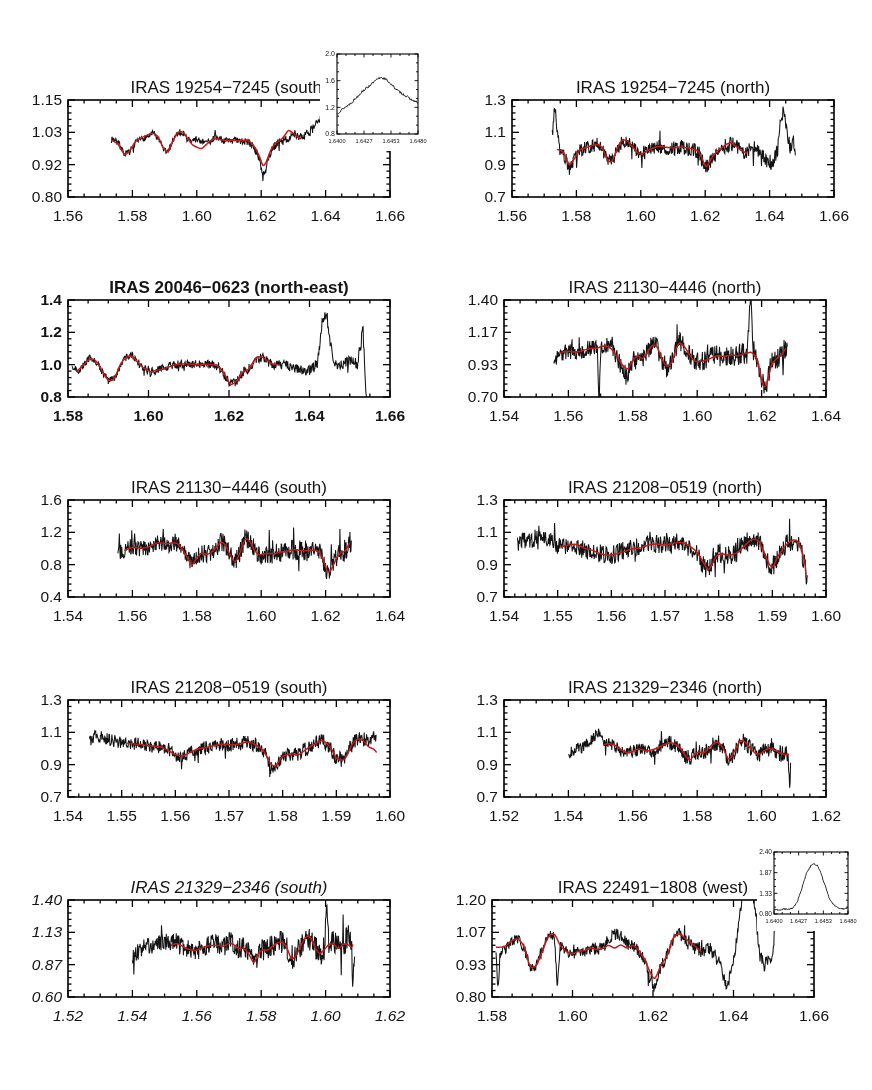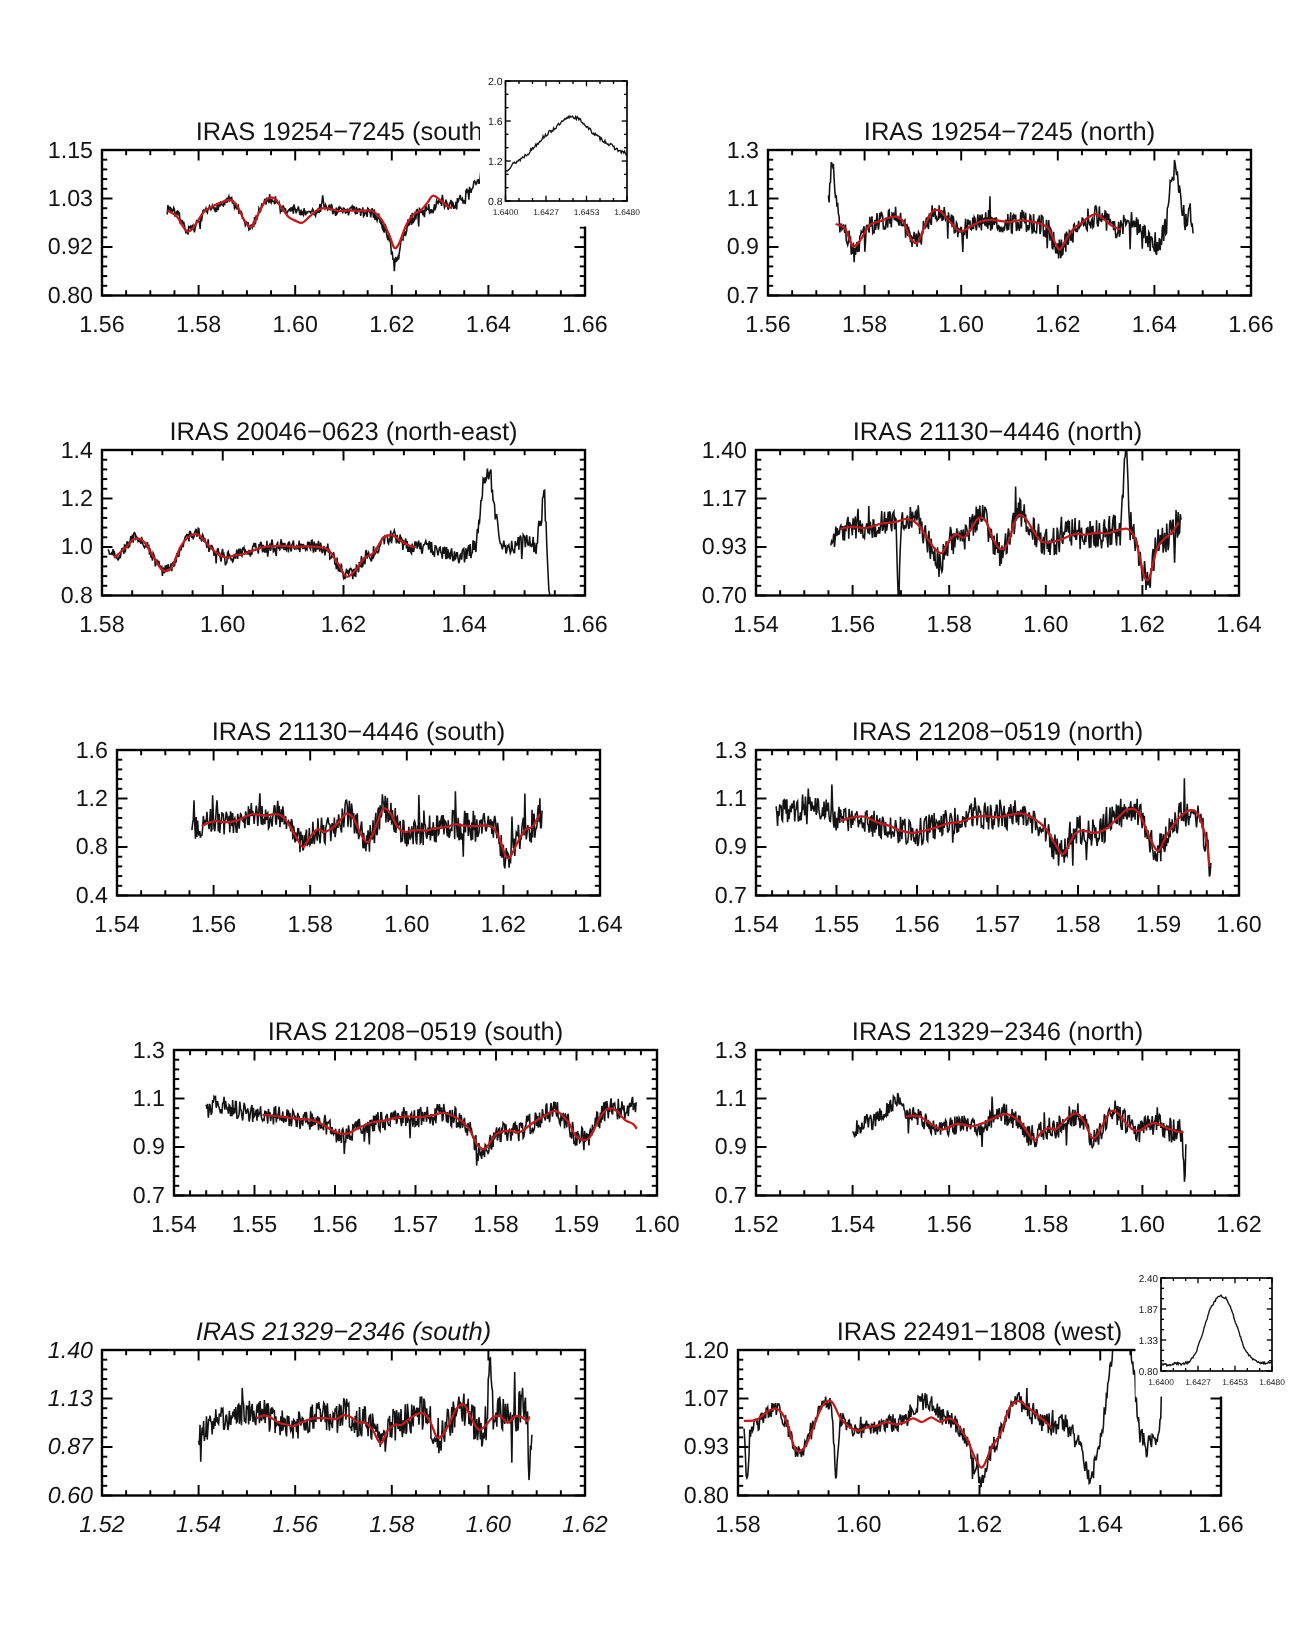--- a/index.html
+++ b/index.html
@@ -270,21 +270,21 @@
         <text x="62" y="162" font-size="15.5" text-anchor="end">0.7</text>
         <text x="68" y="181" font-size="15.5" text-anchor="middle">1.56</text>
         <text x="132.4" y="181" font-size="15.5" text-anchor="middle">1.58</text>
         <text x="196.8" y="181" font-size="15.5" text-anchor="middle">1.60</text>
         <text x="261.2" y="181" font-size="15.5" text-anchor="middle">1.62</text>
         <text x="325.6" y="181" font-size="15.5" text-anchor="middle">1.64</text>
         <text x="390" y="181" font-size="15.5" text-anchor="middle">1.66</text>
       </svg>
   </div>
 
-  <div class="panel" style="left: 0px; top: 240px;">
+  <div class="panel" style="left: 0px; top: 240px; font-weight: bold;">
     <svg width="436" height="200" viewBox="0 0 436 200">
         <text x="229" y="53" font-size="17" text-anchor="middle">IRAS 20046−0623 (north-east)</text>
         <defs>
           <clipPath id="clip2">
             <rect x="68" y="60" width="322" height="97"></rect>
           </clipPath>
         </defs>
         <g clip-path="url(#clip2)">
           <path d="M72.02,126.26L72.50,127.24L72.98,129.46L73.46,129.37L73.93,129.17L74.41,128.59L74.89,130.04L75.37,126.13L75.84,129.47L76.32,128.41L76.80,131.31L77.27,131.68L77.75,130.89L78.23,132.65L78.71,133.28L79.18,132.58L79.66,129.90L80.14,132.14L80.61,129.05L81.09,126.33L81.57,126.88L82.05,125.19L82.52,129.29L83.00,122.89L83.48,128.29L83.95,124.27L84.43,122.55L84.91,120.89L85.39,125.53L85.86,121.22L86.34,124.84L86.82,120.14L87.29,117.43L87.77,121.14L88.25,116.36L88.73,121.84L89.20,115.45L89.68,115.05L90.16,115.78L90.63,119.04L91.11,117.89L91.59,118.86L92.07,120.91L92.54,120.32L93.02,120.97L93.50,120.63L93.97,122.57L94.45,117.97L94.93,121.51L95.41,123.13L95.88,124.29L96.36,125.12L96.84,124.03L97.31,124.48L97.79,124.38L98.27,121.37L98.75,125.02L99.22,124.30L99.70,129.84L100.18,125.73L100.65,131.83L101.13,130.32L101.61,133.84L102.09,128.66L102.56,129.69L103.04,131.14L103.52,137.61L103.99,135.91L104.47,133.36L104.95,133.54L105.43,136.05L105.90,133.86L106.38,136.85L106.86,137.37L107.33,138.60L107.81,137.88L108.29,143.96L108.77,138.36L109.24,139.51L109.72,142.20L110.20,136.96L110.67,140.61L111.15,137.67L111.63,138.52L112.11,136.15L112.58,138.70L113.06,139.97L113.54,139.06L114.01,135.55L114.49,140.76L114.97,136.28L115.45,134.47L115.92,137.36L116.40,137.14L116.88,131.94L117.35,135.17L117.83,128.70L118.31,130.51L118.79,131.02L119.26,130.81L119.74,127.50L120.22,125.24L120.70,126.93L121.17,123.06L121.65,122.73L122.13,124.83L122.60,121.05L123.08,119.31L123.56,117.81L124.04,117.21L124.51,116.55L124.99,117.54L125.47,115.93L125.94,121.02L126.42,114.36L126.90,114.37L127.38,116.03L127.85,118.07L128.33,117.77L128.81,119.00L129.28,118.03L129.76,114.91L130.24,113.94L130.72,112.47L131.19,117.80L131.67,116.46L132.15,112.21L132.62,112.63L133.10,118.51L133.58,117.89L134.06,119.32L134.53,120.99L135.01,116.39L135.49,117.32L135.96,121.32L136.44,118.50L136.92,121.60L137.40,121.83L137.87,125.33L138.35,122.99L138.83,119.47L139.30,127.91L139.78,126.24L140.26,125.41L140.74,123.28L141.21,126.15L141.69,124.65L142.17,126.11L142.64,130.04L143.12,129.93L143.60,127.87L144.08,135.67L144.55,128.13L145.03,125.97L145.51,125.88L145.98,129.75L146.46,129.22L146.94,132.38L147.42,134.46L147.89,128.51L148.37,125.92L148.85,130.93L149.32,129.69L149.80,132.29L150.28,136.89L150.76,135.45L151.23,135.06L151.71,128.40L152.19,127.74L152.66,131.49L153.14,130.38L153.62,131.90L154.10,133.12L154.57,132.75L155.05,134.54L155.53,133.95L156.00,130.09L156.48,129.72L156.96,132.43L157.44,129.84L157.91,126.32L158.39,132.63L158.87,128.01L159.34,125.81L159.82,130.61L160.30,125.68L160.78,129.94L161.25,130.64L161.73,125.60L162.21,125.97L162.68,124.99L163.16,128.49L163.64,127.25L164.12,129.02L164.59,128.97L165.07,127.40L165.55,129.68L166.02,126.65L166.50,129.55L166.98,130.95L167.46,126.58L167.93,129.85L168.41,124.58L168.89,123.88L169.37,122.02L169.84,124.73L170.32,121.89L170.80,125.93L171.27,125.72L171.75,126.39L172.23,129.05L172.71,122.67L173.18,124.51L173.66,121.68L174.14,121.81L174.61,124.82L175.09,128.18L175.57,123.20L176.05,126.99L176.52,128.27L177.00,124.44L177.48,128.48L177.95,120.45L178.43,131.17L178.91,127.34L179.39,123.89L179.86,123.01L180.34,127.25L180.82,124.68L181.29,119.64L181.77,122.83L182.25,127.82L182.73,127.22L183.20,125.16L183.68,128.01L184.16,130.81L184.63,122.78L185.11,121.86L185.59,125.82L186.07,124.03L186.54,127.02L187.02,122.13L187.50,119.49L187.97,125.73L188.45,121.79L188.93,123.18L189.41,126.83L189.88,121.85L190.36,125.77L190.84,126.73L191.31,123.88L191.79,122.93L192.27,128.31L192.75,120.93L193.22,122.75L193.70,126.41L194.18,127.58L194.65,122.96L195.13,122.36L195.61,120.36L196.09,125.58L196.56,126.07L197.04,124.87L197.52,123.99L197.99,125.56L198.47,124.45L198.95,125.46L199.43,120.45L199.90,128.04L200.38,122.34L200.86,124.75L201.33,122.82L201.81,126.10L202.29,122.53L202.77,125.98L203.24,123.58L203.72,126.64L204.20,125.75L204.67,126.38L205.15,121.08L205.63,122.87L206.11,121.20L206.58,125.18L207.06,126.19L207.54,120.44L208.01,120.14L208.49,124.40L208.97,128.46L209.45,121.03L209.92,125.25L210.40,127.93L210.88,122.17L211.35,125.86L211.83,125.82L212.31,120.62L212.79,125.24L213.26,127.69L213.74,121.78L214.22,125.30L214.70,128.28L215.17,128.02L215.65,125.68L216.13,124.02L216.60,130.22L217.08,127.33L217.56,125.94L218.04,127.55L218.51,122.32L218.99,128.44L219.47,125.94L219.94,132.60L220.42,132.20L220.90,131.72L221.38,129.09L221.85,130.50L222.33,128.14L222.81,130.64L223.28,136.39L223.76,135.20L224.24,139.46L224.72,131.72L225.19,137.71L225.67,140.94L226.15,136.09L226.62,140.77L227.10,140.94L227.58,135.75L228.06,141.29L228.53,141.58L229.01,145.22L229.49,144.11L229.96,146.08L230.44,142.35L230.92,140.08L231.40,141.26L231.87,139.82L232.35,142.89L232.83,141.67L233.30,139.10L233.78,138.84L234.26,139.64L234.74,140.72L235.21,146.18L235.69,139.28L236.17,144.14L236.64,139.08L237.12,144.62L237.60,136.92L238.08,137.35L238.55,139.70L239.03,141.54L239.51,134.66L239.98,135.98L240.46,138.07L240.94,130.70L241.42,137.86L241.89,137.42L242.37,131.76L242.85,134.71L243.32,136.10L243.80,127.36L244.28,127.16L244.76,132.41L245.23,129.57L245.71,128.40L246.19,130.66L246.66,132.30L247.14,133.09L247.62,134.22L248.10,129.53L248.57,132.76L249.05,124.08L249.53,130.28L250.00,129.37L250.48,127.42L250.96,124.83L251.44,128.47L251.91,128.55L252.39,127.95L252.87,124.81L253.34,123.87L253.82,122.65L254.30,119.88L254.78,118.87L255.25,119.20L255.73,117.51L256.21,122.87L256.68,117.15L257.16,117.25L257.64,116.94L258.12,117.02L258.59,121.51L259.07,122.48L259.55,119.68L260.02,120.18L260.50,113.77L260.98,122.22L261.46,118.79L261.93,115.56L262.41,115.15L262.89,113.64L263.37,115.53L263.84,118.85L264.32,122.24L264.80,116.51L265.27,121.11L265.75,121.22L266.23,122.45L266.71,116.30L267.18,119.13L267.66,118.72L268.14,119.88L268.61,126.65L269.09,121.27L269.57,122.28L270.05,120.49L270.52,119.00L271.00,125.55L271.48,120.67L271.95,127.99L272.43,124.31L272.91,127.94L273.39,124.66L273.86,128.06L274.34,128.96L274.82,122.31L275.29,127.37L275.77,127.49L276.25,124.50L276.73,120.87L277.20,123.01L277.68,122.14L278.16,125.74L278.63,122.96L279.11,120.38L279.59,123.92L280.07,126.26L280.54,121.75L281.02,127.83L281.50,129.19L281.97,124.56L282.45,123.14L282.93,123.11L283.41,121.82L283.88,120.54L284.36,122.66L284.84,122.58L285.31,122.35L285.79,126.52L286.27,120.70L286.75,122.60L287.22,128.53L287.70,121.35L288.18,128.12L288.65,129.91L289.13,127.49L289.61,131.21L290.09,123.92L290.56,123.94L291.04,125.25L291.52,127.38L291.99,130.21L292.47,127.71L292.95,125.23L293.43,124.78L293.90,128.30L294.38,129.06L294.86,132.49L295.33,124.87L295.81,129.28L296.29,124.54L296.77,125.84L297.24,132.79L297.72,124.73L298.20,132.49L298.67,126.19L299.15,130.64L299.63,129.57L300.11,132.99L300.58,127.57L301.06,125.58L301.54,130.76L302.01,134.20L302.49,132.63L302.97,127.55L303.45,132.74L303.92,131.99L304.40,128.52L304.88,128.53L305.35,132.14L305.83,135.43L306.31,133.99L306.79,129.81L307.26,129.40L307.74,133.09L308.22,126.88L308.70,126.18L309.17,125.71L309.65,134.98L310.13,131.31L310.60,125.54L311.08,132.67L311.56,127.99L312.04,125.04L312.51,123.51L312.99,130.71L313.47,122.64L313.94,132.13L314.42,129.10L314.90,128.45L315.38,120.28L315.85,126.66L316.33,120.69L316.81,125.92L317.28,127.98L317.76,119.80L318.24,112.61L318.72,115.50L319.19,107.53L319.67,108.31L320.15,102.24L320.62,93.54L321.10,93.43L321.58,90.43L322.06,78.84L322.53,79.35L323.01,82.31L323.49,78.04L323.96,80.24L324.44,78.72L324.92,72.40L325.40,76.61L325.87,79.51L326.35,74.86L326.83,74.45L327.30,73.00L327.78,88.27L328.26,86.43L328.74,93.66L329.21,94.56L329.69,96.62L330.17,106.26L330.64,103.29L331.12,103.20L331.60,106.63L332.08,111.52L332.55,116.51L333.03,120.08L333.51,122.27L333.98,122.49L334.46,124.17L334.94,126.26L335.42,123.38L335.89,120.45L336.37,124.63L336.85,123.21L337.32,128.96L337.80,127.68L338.28,123.86L338.76,124.27L339.23,123.32L339.71,126.49L340.19,128.80L340.66,127.52L341.14,120.60L341.62,125.56L342.10,126.92L342.57,128.34L343.05,128.40L343.53,120.69L344.00,123.52L344.48,122.76L344.96,123.07L345.44,117.99L345.91,126.55L346.39,118.60L346.87,117.42L347.34,118.12L347.82,132.72L348.30,125.35L348.78,116.46L349.25,117.28L349.73,117.63L350.21,124.76L350.68,119.35L351.16,116.65L351.64,121.90L352.12,123.51L352.59,123.18L353.07,117.54L353.55,123.74L354.02,123.08L354.50,124.13L354.98,123.19L355.46,117.95L355.93,128.14L356.41,121.70L356.89,126.50L357.37,129.26L357.84,122.60L358.32,121.97L358.80,112.05L359.27,107.23L359.75,110.77L360.23,107.20L360.71,110.36L361.18,107.37L361.66,92.10L362.14,91.35L362.61,87.11L363.09,86.79L363.57,107.18L364.05,108.21L364.52,123.55L365.00,134.21L365.48,144.77L365.95,153.77L366.43,155.76L366.91,166.96L367.39,175.86L367.86,184.18" fill="none" stroke="#131313" stroke-width="1.05"></path>
           <path d="M76.1,131.9C77.4,130.7 81.8,126.8 84.1,124.7C86.4,122.5 88.1,119.5 90.1,119.0C92.1,118.5 94.2,119.4 96.2,121.4C98.2,123.5 100.2,128.0 102.2,131.1C104.2,134.2 106.2,138.8 108.3,140.0C110.3,141.2 112.3,141.0 114.3,138.4C116.3,135.8 118.3,128.2 120.3,124.7C122.3,121.2 124.3,118.7 126.4,117.4C128.4,116.0 130.4,115.6 132.4,116.6C134.4,117.5 136.4,121.0 138.4,123.0C140.4,125.1 142.5,127.3 144.5,128.7C146.5,130.1 148.5,131.2 150.5,131.5C152.5,131.7 154.5,130.7 156.6,130.3C158.6,129.9 160.6,129.7 162.6,129.2C164.6,128.7 166.6,127.8 168.6,127.1C170.6,126.4 172.7,125.5 174.7,125.0C176.7,124.5 178.4,124.4 180.7,124.2C183.0,124.0 186.1,123.8 188.8,123.9C191.4,123.9 194.1,124.6 196.8,124.7C199.5,124.7 202.2,124.2 204.9,124.2C207.5,124.2 210.6,124.3 212.9,124.7C215.2,125.1 216.9,124.9 218.9,126.6C220.9,128.4 223.0,132.2 225.0,135.2C227.0,138.1 229.0,143.6 231.0,144.4C233.0,145.2 235.0,142.1 237.1,140.0C239.1,138.0 241.1,133.8 243.1,131.9C245.1,130.1 247.1,130.9 249.1,128.7C251.1,126.6 253.2,121.0 255.2,119.0C257.2,117.0 259.2,116.6 261.2,116.9C263.2,117.2 265.2,119.5 267.2,120.6C269.3,121.8 271.6,123.2 273.3,123.9C275.0,124.5 276.6,124.5 277.3,124.7" fill="none" stroke="#c41a1a" stroke-width="1.5"></path>
@@ -465,21 +465,21 @@
         <text x="62" y="162" font-size="15.5" text-anchor="end">0.70</text>
         <text x="68" y="181" font-size="15.5" text-anchor="middle">1.54</text>
         <text x="132.4" y="181" font-size="15.5" text-anchor="middle">1.56</text>
         <text x="196.8" y="181" font-size="15.5" text-anchor="middle">1.58</text>
         <text x="261.2" y="181" font-size="15.5" text-anchor="middle">1.60</text>
         <text x="325.6" y="181" font-size="15.5" text-anchor="middle">1.62</text>
         <text x="390" y="181" font-size="15.5" text-anchor="middle">1.64</text>
       </svg>
   </div>
 
-  <div class="panel" style="left: 0px; top: 440px; margin-left: 10px;">
+  <div class="panel" style="left: 0px; top: 440px;">
     <svg width="436" height="200" viewBox="0 0 436 200">
         <text x="229" y="53" font-size="17" text-anchor="middle">IRAS 21130−4446 (south)</text>
         <defs>
           <clipPath id="clip4">
             <rect x="68" y="60" width="322" height="97"></rect>
           </clipPath>
         </defs>
         <g clip-path="url(#clip4)">
           <path d="M117.91,113.46L118.39,109.32L118.86,106.30L119.34,93.51L119.82,108.67L120.30,119.07L120.77,104.71L121.25,117.91L121.73,106.95L122.21,115.07L122.68,117.05L123.16,114.07L123.64,118.36L124.12,116.86L124.59,116.84L125.07,112.62L125.55,103.95L126.03,108.70L126.50,110.30L126.98,106.50L127.46,108.16L127.94,101.20L128.41,107.53L128.89,108.56L129.37,112.79L129.85,107.24L130.32,99.33L130.80,114.41L131.28,112.82L131.75,90.15L132.23,103.67L132.71,112.33L133.19,114.17L133.66,108.39L134.14,99.86L134.62,93.59L135.10,100.67L135.57,114.38L136.05,102.51L136.53,115.37L137.01,107.57L137.48,108.15L137.96,101.95L138.44,102.21L138.92,102.93L139.39,116.26L139.87,107.11L140.35,106.36L140.83,101.21L141.30,103.05L141.78,108.13L142.26,108.43L142.73,103.93L143.21,115.00L143.69,100.90L144.17,102.90L144.64,110.81L145.12,102.08L145.60,115.25L146.08,106.63L146.55,105.54L147.03,109.19L147.51,114.74L147.99,114.76L148.46,102.60L148.94,106.07L149.42,112.42L149.90,106.27L150.37,102.50L150.85,103.17L151.33,106.12L151.81,107.43L152.28,107.94L152.76,105.34L153.24,112.07L153.72,100.95L154.19,102.91L154.67,104.81L155.15,109.98L155.62,97.56L156.10,110.21L156.58,99.41L157.06,104.17L157.53,95.43L158.01,103.88L158.49,100.51L158.97,103.25L159.44,109.31L159.92,102.68L160.40,102.11L160.88,97.09L161.35,101.04L161.83,110.65L162.31,104.58L162.79,96.58L163.26,88.90L163.74,103.18L164.22,109.57L164.70,97.31L165.17,109.99L165.65,107.45L166.13,106.19L166.61,109.43L167.08,99.71L167.56,106.69L168.04,102.90L168.51,102.03L168.99,112.29L169.47,111.34L169.95,105.46L170.42,104.75L170.90,108.20L171.38,111.11L171.86,104.39L172.33,101.90L172.81,97.24L173.29,97.41L173.77,107.69L174.24,109.89L174.72,98.49L175.20,93.83L175.68,106.38L176.15,97.13L176.63,111.42L177.11,105.01L177.59,99.58L178.06,108.22L178.54,97.54L179.02,102.25L179.49,109.12L179.97,108.79L180.45,104.13L180.93,112.60L181.40,108.07L181.88,108.32L182.36,107.45L182.84,110.43L183.31,107.82L183.79,114.29L184.27,105.98L184.75,108.06L185.22,119.70L185.70,110.35L186.18,114.07L186.66,121.55L187.13,114.92L187.61,119.63L188.09,118.68L188.57,112.43L189.04,112.51L189.52,116.68L190.00,128.18L190.48,114.43L190.95,119.86L191.43,116.55L191.91,126.92L192.38,125.90L192.86,116.83L193.34,123.69L193.82,117.08L194.29,113.06L194.77,124.11L195.25,120.33L195.73,123.16L196.20,111.99L196.68,123.23L197.16,122.30L197.64,118.60L198.11,122.45L198.59,107.85L199.07,118.57L199.55,122.72L200.02,117.46L200.50,114.70L200.98,114.25L201.46,120.50L201.93,105.47L202.41,114.99L202.89,118.37L203.37,122.34L203.84,115.35L204.32,105.01L204.80,111.94L205.27,115.41L205.75,110.01L206.23,121.24L206.71,122.20L207.18,111.94L207.66,109.65L208.14,106.98L208.62,105.01L209.09,108.65L209.57,109.64L210.05,109.91L210.53,120.81L211.00,112.44L211.48,108.76L211.96,110.73L212.44,115.60L212.91,105.05L213.39,118.10L213.87,114.36L214.35,111.35L214.82,106.31L215.30,111.89L215.78,102.91L216.25,107.66L216.73,110.35L217.21,112.55L217.69,115.01L218.16,99.00L218.64,103.53L219.12,111.54L219.60,105.84L220.07,96.43L220.55,93.64L221.03,93.46L221.51,96.92L221.98,111.10L222.46,101.99L222.94,93.86L223.42,103.87L223.89,111.56L224.37,95.75L224.85,100.21L225.33,106.17L225.80,102.05L226.28,115.57L226.76,109.96L227.24,103.08L227.71,115.58L228.19,102.20L228.67,114.42L229.14,119.37L229.62,116.60L230.10,114.84L230.58,110.88L231.05,107.54L231.53,114.91L232.01,125.43L232.49,115.15L232.96,125.66L233.44,119.96L233.92,127.44L234.40,116.86L234.87,122.82L235.35,113.49L235.83,117.46L236.31,127.89L236.78,110.04L237.26,116.92L237.74,115.00L238.22,119.83L238.69,106.90L239.17,116.76L239.65,122.08L240.13,106.67L240.60,101.93L241.08,116.79L241.56,115.82L242.03,99.63L242.51,98.40L242.99,112.98L243.47,96.81L243.94,105.05L244.42,103.55L244.90,89.55L245.38,94.79L245.85,94.83L246.33,101.97L246.81,90.56L247.29,108.29L247.76,98.61L248.24,91.87L248.72,108.12L249.20,102.00L249.67,106.76L250.15,105.32L250.63,95.18L251.11,109.89L251.58,100.02L252.06,105.34L252.54,112.51L253.02,114.70L253.49,98.62L253.97,115.28L254.45,105.01L254.92,104.35L255.40,110.94L255.88,109.62L256.36,109.31L256.83,107.26L257.31,121.62L257.79,119.64L258.27,120.15L258.74,106.45L259.22,107.76L259.70,117.28L260.18,122.44L260.65,114.76L261.13,124.39L261.61,114.12L262.09,123.03L262.56,111.16L263.04,117.51L263.52,119.09L264.00,118.17L264.47,110.93L264.95,114.21L265.43,122.84L265.90,108.42L266.38,107.30L266.86,109.23L267.34,120.49L267.81,122.92L268.29,110.30L268.77,115.85L269.25,89.95L269.72,108.00L270.20,122.21L270.68,121.56L271.16,109.10L271.63,109.54L272.11,123.43L272.59,100.35L273.07,109.01L273.54,110.10L274.02,116.12L274.50,119.04L274.98,116.74L275.45,111.62L275.93,116.62L276.41,103.75L276.89,120.29L277.36,115.19L277.84,111.82L278.32,117.30L278.79,108.12L279.27,113.88L279.75,121.11L280.23,113.21L280.70,121.66L281.18,104.17L281.66,104.20L282.14,116.56L282.61,115.83L283.09,107.11L283.57,111.03L284.05,106.26L284.52,103.56L285.00,112.23L285.48,103.35L285.96,116.34L286.43,107.02L286.91,107.69L287.39,108.63L287.87,115.01L288.34,117.57L288.82,106.79L289.30,118.50L289.78,117.20L290.25,112.39L290.73,113.78L291.21,113.73L291.68,99.92L292.16,101.57L292.64,100.93L293.12,119.52L293.59,87.48L294.07,104.52L294.55,112.33L295.03,118.25L295.50,105.11L295.98,120.12L296.46,118.91L296.94,109.10L297.41,119.84L297.89,115.93L298.37,116.48L298.85,131.23L299.32,109.25L299.80,100.53L300.28,114.93L300.76,102.05L301.23,109.83L301.71,102.03L302.19,117.34L302.66,106.53L303.14,111.95L303.62,115.81L304.10,120.30L304.57,108.14L305.05,119.79L305.53,100.55L306.01,113.53L306.48,103.53L306.96,121.10L307.44,114.30L307.92,106.28L308.39,117.99L308.87,116.71L309.35,114.82L309.83,106.83L310.30,108.97L310.78,106.18L311.26,115.75L311.74,108.18L312.21,103.74L312.69,102.12L313.17,107.07L313.65,112.88L314.12,114.31L314.60,111.20L315.08,108.55L315.55,103.89L316.03,110.44L316.51,110.88L316.99,106.19L317.46,107.99L317.94,115.91L318.42,107.47L318.90,118.45L319.37,106.46L319.85,103.95L320.33,107.23L320.81,113.23L321.28,119.04L321.76,108.57L322.24,113.84L322.72,122.75L323.19,121.15L323.67,130.83L324.15,116.66L324.63,131.86L325.10,129.33L325.58,123.12L326.06,136.72L326.54,138.96L327.01,133.29L327.49,125.33L327.97,131.11L328.44,128.60L328.92,129.54L329.40,138.48L329.88,131.20L330.35,135.60L330.83,123.60L331.31,104.31L331.79,118.04L332.26,125.46L332.74,119.09L333.22,130.61L333.70,121.64L334.17,114.79L334.65,115.79L335.13,117.48L335.61,109.92L336.08,119.79L336.56,126.03L337.04,118.22L337.52,118.80L337.99,111.03L338.47,107.77L338.95,105.16L339.42,116.95L339.90,89.02L340.38,111.91L340.86,119.61L341.33,115.59L341.81,110.20L342.29,112.29L342.77,112.68L343.24,121.01L343.72,115.16L344.20,121.76L344.68,99.88L345.15,118.24L345.63,102.95L346.11,102.87L346.59,118.48L347.06,113.03L347.54,112.51L348.02,110.11L348.50,100.57L348.97,96.65L349.45,108.07L349.93,92.10L350.41,112.33L350.88,111.30L351.36,100.41" fill="none" stroke="#131313" stroke-width="1.05"></path>
           <path d="M124.4,110.5C125.2,110.2 127.6,109.0 129.2,108.5C130.8,108.0 132.4,107.4 134.0,107.3C135.6,107.2 137.2,108.0 138.8,108.1C140.5,108.2 142.1,108.1 143.7,107.9C145.3,107.7 146.9,107.4 148.5,106.9C150.1,106.3 151.7,105.2 153.3,104.5C154.9,103.8 156.6,102.9 158.2,102.7C159.8,102.5 161.4,103.1 163.0,103.2C164.6,103.4 166.2,103.7 167.8,103.7C169.4,103.6 171.0,102.7 172.7,102.7C174.3,102.7 175.9,102.5 177.5,103.7C179.1,104.8 180.7,107.0 182.3,109.3C183.9,111.6 185.5,114.8 187.1,117.4C188.8,120.0 190.4,124.6 192.0,124.7C193.6,124.7 195.2,119.7 196.8,117.8C198.4,115.8 200.0,113.5 201.6,112.9C203.2,112.4 204.8,114.7 206.5,114.6C208.1,114.4 209.7,113.3 211.3,112.1C212.9,111.0 214.5,109.3 216.1,107.7C217.7,106.1 219.3,102.8 220.9,102.4C222.6,102.1 224.2,103.4 225.8,105.7C227.4,108.0 229.0,113.6 230.6,116.2C232.2,118.8 233.8,122.2 235.4,121.4C237.1,120.7 238.7,115.4 240.3,111.7C241.9,108.1 243.5,101.3 245.1,99.6C246.7,97.9 248.3,99.7 249.9,101.6C251.5,103.5 253.2,108.8 254.8,110.9C256.4,113.1 258.0,114.1 259.6,114.6C261.2,115.0 262.8,114.0 264.4,113.8C266.0,113.6 267.6,113.4 269.3,113.4C270.9,113.4 272.5,113.9 274.1,113.8C275.7,113.6 277.3,112.9 278.9,112.5C280.5,112.2 282.1,112.1 283.7,111.9C285.4,111.7 287.0,111.5 288.6,111.1C290.2,110.7 291.8,109.6 293.4,109.5C295.0,109.3 296.6,110.1 298.2,110.3C299.8,110.5 301.5,110.7 303.1,110.8C304.7,110.8 306.3,110.8 307.9,110.8C309.5,110.7 311.1,110.2 312.7,110.3C314.3,110.3 315.9,109.8 317.6,111.1C319.2,112.3 320.8,114.5 322.4,117.8C324.0,121.1 325.9,128.6 327.2,130.7C328.6,132.9 329.1,132.3 330.4,130.7C331.8,129.1 333.7,123.9 335.3,121.0C336.9,118.1 338.5,115.0 340.1,113.4C341.7,111.7 343.3,112.8 344.9,111.1C346.5,109.3 348.9,104.2 349.8,102.8" fill="none" stroke="#c41a1a" stroke-width="1.5"></path>
@@ -690,21 +690,21 @@
         <text x="68" y="181" font-size="15.5" text-anchor="middle">1.54</text>
         <text x="121.66666666666666" y="181" font-size="15.5" text-anchor="middle">1.55</text>
         <text x="175.33333333333331" y="181" font-size="15.5" text-anchor="middle">1.56</text>
         <text x="229" y="181" font-size="15.5" text-anchor="middle">1.57</text>
         <text x="282.66666666666663" y="181" font-size="15.5" text-anchor="middle">1.58</text>
         <text x="336.33333333333337" y="181" font-size="15.5" text-anchor="middle">1.59</text>
         <text x="390" y="181" font-size="15.5" text-anchor="middle">1.60</text>
       </svg>
   </div>
 
-  <div class="panel" style="left: 0px; top: 640px; margin-left: 48px;">
+  <div class="panel" style="left: 0px; top: 640px;">
     <svg width="436" height="200" viewBox="0 0 436 200">
         <text x="229" y="53" font-size="17" text-anchor="middle">IRAS 21208−0519 (south)</text>
         <defs>
           <clipPath id="clip6">
             <rect x="68" y="60" width="322" height="97"></rect>
           </clipPath>
         </defs>
         <g clip-path="url(#clip6)">
           <path d="M89.47,96.36L89.94,99.23L90.42,95.90L90.90,105.14L91.37,100.94L91.85,95.96L92.33,98.88L92.81,103.10L93.28,101.56L93.76,93.34L94.24,95.23L94.71,91.05L95.19,91.84L95.67,91.23L96.14,98.52L96.62,94.59L97.10,94.47L97.57,97.12L98.05,98.09L98.53,100.46L99.01,102.28L99.48,99.40L99.96,102.44L100.44,95.49L100.91,95.48L101.39,91.26L101.87,99.77L102.34,93.96L102.82,97.03L103.30,99.14L103.77,98.83L104.25,102.46L104.73,96.51L105.21,97.14L105.68,104.10L106.16,98.03L106.64,104.22L107.11,93.30L107.59,103.00L108.07,98.48L108.54,102.25L109.02,94.27L109.50,94.37L109.98,105.40L110.45,105.36L110.93,104.39L111.41,102.73L111.88,94.43L112.36,99.69L112.84,100.26L113.31,104.45L113.79,107.00L114.27,101.28L114.74,95.25L115.22,97.07L115.70,100.17L116.18,102.59L116.65,100.66L117.13,98.96L117.61,101.62L118.08,107.68L118.56,105.10L119.04,100.79L119.51,98.23L119.99,96.72L120.47,108.01L120.94,98.61L121.42,104.46L121.90,103.73L122.38,101.71L122.85,99.77L123.33,107.08L123.81,99.16L124.28,104.45L124.76,102.04L125.24,102.28L125.71,97.50L126.19,104.55L126.67,106.30L127.14,107.33L127.62,106.33L128.10,106.69L128.58,100.35L129.05,103.21L129.53,100.90L130.01,104.17L130.48,109.04L130.96,99.29L131.44,103.89L131.91,101.34L132.39,107.40L132.87,104.44L133.34,104.24L133.82,102.98L134.30,109.64L134.78,98.19L135.25,105.36L135.73,97.42L136.21,108.26L136.68,103.13L137.16,105.87L137.64,101.59L138.11,97.84L138.59,106.00L139.07,105.35L139.55,106.71L140.02,106.92L140.50,100.95L140.98,108.53L141.45,106.86L141.93,105.67L142.41,107.38L142.88,107.29L143.36,99.63L143.84,103.92L144.31,100.22L144.79,110.59L145.27,101.91L145.75,106.57L146.22,110.91L146.70,106.07L147.18,100.28L147.65,101.20L148.13,103.37L148.61,105.62L149.08,104.78L149.56,110.92L150.04,110.96L150.51,101.93L150.99,104.05L151.47,104.40L151.95,112.58L152.42,109.68L152.90,106.05L153.38,107.56L153.85,110.38L154.33,103.54L154.81,103.60L155.28,101.51L155.76,108.52L156.24,101.26L156.71,106.73L157.19,108.86L157.67,108.36L158.15,109.63L158.62,113.10L159.10,100.91L159.58,111.32L160.05,102.39L160.53,110.59L161.01,104.59L161.48,107.86L161.96,110.05L162.44,108.03L162.92,105.16L163.39,107.60L163.87,104.13L164.35,113.42L164.82,105.11L165.30,108.38L165.78,112.42L166.25,109.28L166.73,111.76L167.21,111.78L167.68,113.54L168.16,106.73L168.64,103.18L169.12,107.40L169.59,116.32L170.07,107.84L170.55,109.00L171.02,108.70L171.50,107.39L171.98,106.84L172.45,114.83L172.93,116.20L173.41,111.41L173.88,115.00L174.36,116.18L174.84,113.56L175.32,115.99L175.79,112.47L176.27,121.59L176.75,114.72L177.22,118.34L177.70,120.75L178.18,112.50L178.65,118.99L179.13,118.02L179.61,121.90L180.08,113.36L180.56,112.52L181.04,115.21L181.52,129.31L181.99,121.02L182.47,121.15L182.95,112.37L183.42,117.76L183.90,119.24L184.38,110.27L184.85,114.94L185.33,119.90L185.81,118.68L186.29,117.12L186.76,120.52L187.24,109.41L187.72,112.24L188.19,111.43L188.67,108.94L189.15,107.73L189.62,113.05L190.10,107.82L190.58,107.24L191.05,113.01L191.53,105.88L192.01,111.71L192.49,112.70L192.96,115.38L193.44,115.44L193.92,114.36L194.39,110.15L194.87,121.12L195.35,114.64L195.82,110.03L196.30,110.93L196.78,115.35L197.25,107.87L197.73,113.58L198.21,123.03L198.69,106.65L199.16,110.76L199.64,106.33L200.12,109.47L200.59,114.32L201.07,103.64L201.55,114.09L202.02,103.82L202.50,109.91L202.98,102.80L203.45,107.33L203.93,101.44L204.41,111.13L204.89,113.12L205.36,114.02L205.84,101.78L206.32,101.75L206.79,107.31L207.27,112.00L207.75,107.80L208.22,110.44L208.70,113.45L209.18,104.29L209.66,103.80L210.13,102.73L210.61,108.74L211.09,110.17L211.56,109.81L212.04,110.37L212.52,103.15L212.99,101.60L213.47,105.49L213.95,104.28L214.42,101.01L214.90,106.76L215.38,100.31L215.86,102.47L216.33,109.37L216.81,107.46L217.29,102.03L217.76,103.53L218.24,105.85L218.72,104.30L219.19,107.34L219.67,110.84L220.15,101.09L220.62,108.72L221.10,98.19L221.58,100.27L222.06,101.61L222.53,110.58L223.01,100.64L223.49,108.54L223.96,105.29L224.44,106.12L224.92,107.36L225.39,118.78L225.87,103.04L226.35,102.05L226.82,106.08L227.30,111.15L227.78,105.24L228.26,100.13L228.73,110.84L229.21,110.40L229.69,107.35L230.16,110.10L230.64,99.58L231.12,111.48L231.59,100.10L232.07,99.38L232.55,98.20L233.02,110.01L233.50,101.15L233.98,106.82L234.46,107.21L234.93,101.45L235.41,102.91L235.89,102.10L236.36,107.88L236.84,97.80L237.32,103.75L237.79,106.00L238.27,104.19L238.75,109.12L239.23,103.20L239.70,103.08L240.18,106.73L240.66,110.33L241.13,104.73L241.61,106.87L242.09,98.79L242.56,108.84L243.04,100.68L243.52,96.09L243.99,99.52L244.47,100.34L244.95,96.12L245.43,100.80L245.90,99.99L246.38,98.29L246.86,107.57L247.33,106.23L247.81,95.95L248.29,99.75L248.76,101.48L249.24,102.32L249.72,108.09L250.19,101.34L250.67,108.85L251.15,103.32L251.63,101.34L252.10,100.16L252.58,110.15L253.06,110.97L253.53,99.90L254.01,106.97L254.49,108.47L254.96,105.05L255.44,98.34L255.92,99.06L256.39,111.77L256.87,110.27L257.35,108.31L257.83,111.49L258.30,102.14L258.78,112.26L259.26,103.30L259.73,105.29L260.21,111.81L260.69,110.18L261.16,107.33L261.64,105.26L262.12,112.54L262.60,115.11L263.07,111.84L263.55,117.11L264.03,108.55L264.50,113.51L264.98,112.22L265.46,108.08L265.93,114.40L266.41,113.29L266.89,116.53L267.36,118.85L267.84,117.20L268.32,126.76L268.80,123.86L269.27,116.62L269.75,137.06L270.23,129.08L270.70,133.92L271.18,122.00L271.66,124.45L272.13,130.55L272.61,129.43L273.09,132.57L273.56,125.36L274.04,130.14L274.52,126.12L275.00,131.42L275.47,123.01L275.95,123.57L276.43,127.09L276.90,127.63L277.38,128.95L277.86,128.03L278.33,120.39L278.81,116.59L279.29,125.24L279.76,126.33L280.24,117.19L280.72,124.66L281.20,114.85L281.67,118.80L282.15,118.08L282.63,114.41L283.10,111.57L283.58,120.37L284.06,117.42L284.53,112.79L285.01,112.20L285.49,120.93L285.97,120.99L286.44,113.16L286.92,114.12L287.40,108.63L287.87,109.40L288.35,109.36L288.83,116.52L289.30,109.47L289.78,117.04L290.26,120.65L290.73,116.27L291.21,113.87L291.69,113.07L292.17,114.54L292.64,120.55L293.12,112.14L293.60,116.92L294.07,111.07L294.55,108.64L295.03,113.30L295.50,107.73L295.98,115.77L296.46,110.06L296.93,113.04L297.41,115.86L297.89,120.72L298.37,108.47L298.84,110.55L299.32,108.35L299.80,111.95L300.27,108.53L300.75,118.62L301.23,117.79L301.70,114.58L302.18,110.90L302.66,110.29L303.13,103.84L303.61,108.02L304.09,104.78L304.57,105.99L305.04,102.58L305.52,116.01L306.00,115.06L306.47,113.82L306.95,111.73L307.43,114.61L307.90,113.48L308.38,111.73L308.86,101.78L309.34,102.78L309.81,110.68L310.29,104.03L310.77,111.57L311.24,110.45L311.72,101.67L312.20,111.67L312.67,105.29L313.15,108.85L313.63,99.44L314.10,103.31L314.58,103.38L315.06,105.16L315.54,106.99L316.01,96.95L316.49,95.60L316.97,105.98L317.44,104.64L317.92,101.50L318.40,108.12L318.87,100.39L319.35,95.37L319.83,99.07L320.30,104.48L320.78,99.76L321.26,94.31L321.74,99.31L322.21,94.71L322.69,101.08L323.17,104.51L323.64,94.66L324.12,105.28L324.60,105.56L325.07,108.81L325.55,109.81L326.03,103.36L326.50,107.32L326.98,104.78L327.46,101.90L327.94,105.46L328.41,112.38L328.89,102.18L329.37,105.67L329.84,111.65L330.32,104.35L330.80,102.52L331.27,109.32L331.75,113.98L332.23,118.32L332.71,114.94L333.18,119.19L333.66,107.92L334.14,111.57L334.61,122.62L335.09,120.96L335.57,123.82L336.04,114.62L336.52,123.58L337.00,114.08L337.47,115.75L337.95,116.82L338.43,121.56L338.91,121.01L339.38,119.88L339.86,111.64L340.34,112.33L340.81,120.50L341.29,126.83L341.77,113.95L342.24,121.31L342.72,117.91L343.20,115.46L343.67,119.29L344.15,116.05L344.63,123.56L345.11,114.76L345.58,112.97L346.06,114.33L346.54,117.04L347.01,109.72L347.49,115.04L347.97,112.49L348.44,111.38L348.92,105.10L349.40,109.84L349.87,101.43L350.35,101.68L350.83,111.11L351.31,105.07L351.78,112.22L352.26,101.72L352.74,108.52L353.21,97.32L353.69,106.47L354.17,98.66L354.64,94.88L355.12,107.51L355.60,94.41L356.07,99.20L356.55,94.07L357.03,97.88L357.51,105.55L357.98,98.79L358.46,101.30L358.94,95.57L359.41,92.21L359.89,101.79L360.37,102.96L360.84,95.34L361.32,96.47L361.80,95.59L362.28,99.18L362.75,99.77L363.23,100.74L363.71,106.35L364.18,92.58L364.66,103.10L365.14,105.58L365.61,98.52L366.09,103.37L366.57,94.30L367.04,98.29L367.52,99.44L368.00,97.01L368.48,106.05L368.95,103.26L369.43,101.68L369.91,101.70L370.38,97.05L370.86,104.20L371.34,97.68L371.81,95.22L372.29,97.67L372.77,97.41L373.24,93.13L373.72,91.26L374.20,100.17L374.68,96.15L375.15,95.89L375.63,101.38L376.11,95.35L376.58,95.20" fill="none" stroke="#131313" stroke-width="1.05"></path>
           <path d="M127.0,103.3C128.4,103.4 132.4,103.7 135.1,104.0C137.8,104.2 140.4,104.6 143.1,104.9C145.8,105.3 148.5,105.6 151.2,105.9C153.9,106.2 156.5,105.9 159.2,106.6C161.9,107.2 164.6,108.4 167.3,109.8C170.0,111.1 172.6,113.6 175.3,114.6C178.0,115.6 180.7,116.3 183.4,115.8C186.1,115.3 188.7,112.9 191.4,111.7C194.1,110.5 196.8,109.3 199.5,108.5C202.2,107.7 204.9,107.7 207.5,107.2C210.2,106.7 212.9,105.8 215.6,105.3C218.3,104.8 220.9,104.4 223.6,104.3C226.3,104.2 229.0,105.1 231.7,104.9C234.4,104.8 237.1,104.1 239.7,103.7C242.4,103.2 245.1,101.8 247.8,102.0C250.5,102.2 253.1,103.4 255.8,104.9C258.5,106.5 261.5,108.3 263.9,111.4C266.3,114.5 268.4,121.0 270.3,123.4C272.3,125.7 273.6,126.7 275.7,125.5C277.7,124.3 280.2,118.2 282.7,116.3C285.2,114.3 288.0,113.9 290.7,113.7C293.4,113.4 296.1,115.5 298.8,114.6C301.4,113.8 304.1,110.6 306.8,108.8C309.5,107.0 312.2,105.3 314.9,104.0C317.5,102.6 320.2,100.0 322.9,100.7C325.6,101.4 328.7,105.3 331.0,108.2C333.2,111.0 334.1,116.1 336.3,117.9C338.6,119.7 341.7,121.3 344.4,119.0C347.1,116.7 350.2,107.3 352.4,104.0C354.7,100.7 356.0,99.7 357.8,99.1C359.6,98.6 361.4,99.5 363.2,100.7C365.0,102.0 366.7,105.1 368.5,106.6C370.3,108.0 372.6,108.3 373.9,109.3C375.2,110.3 376.1,112.0 376.6,112.5" fill="none" stroke="#c41a1a" stroke-width="1.5"></path>

